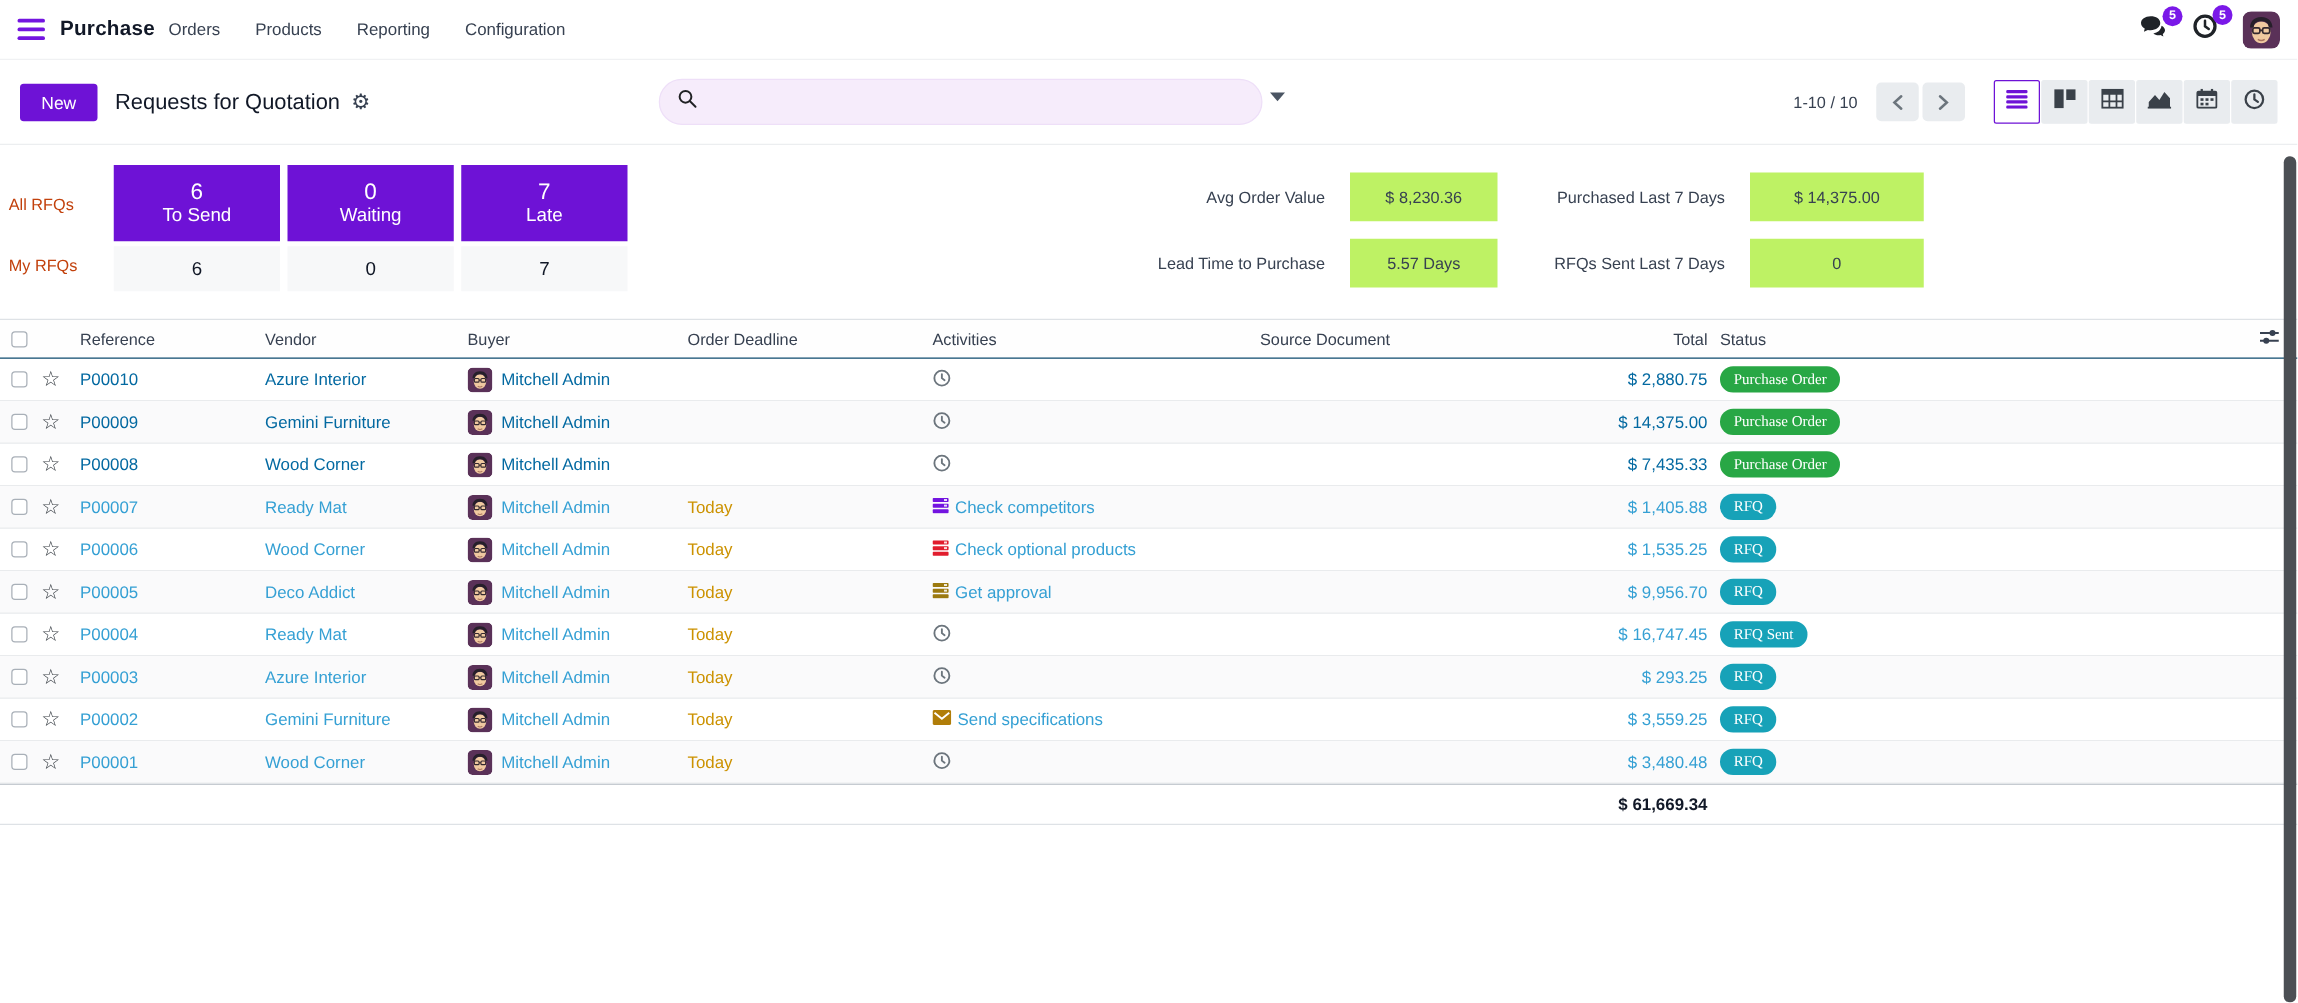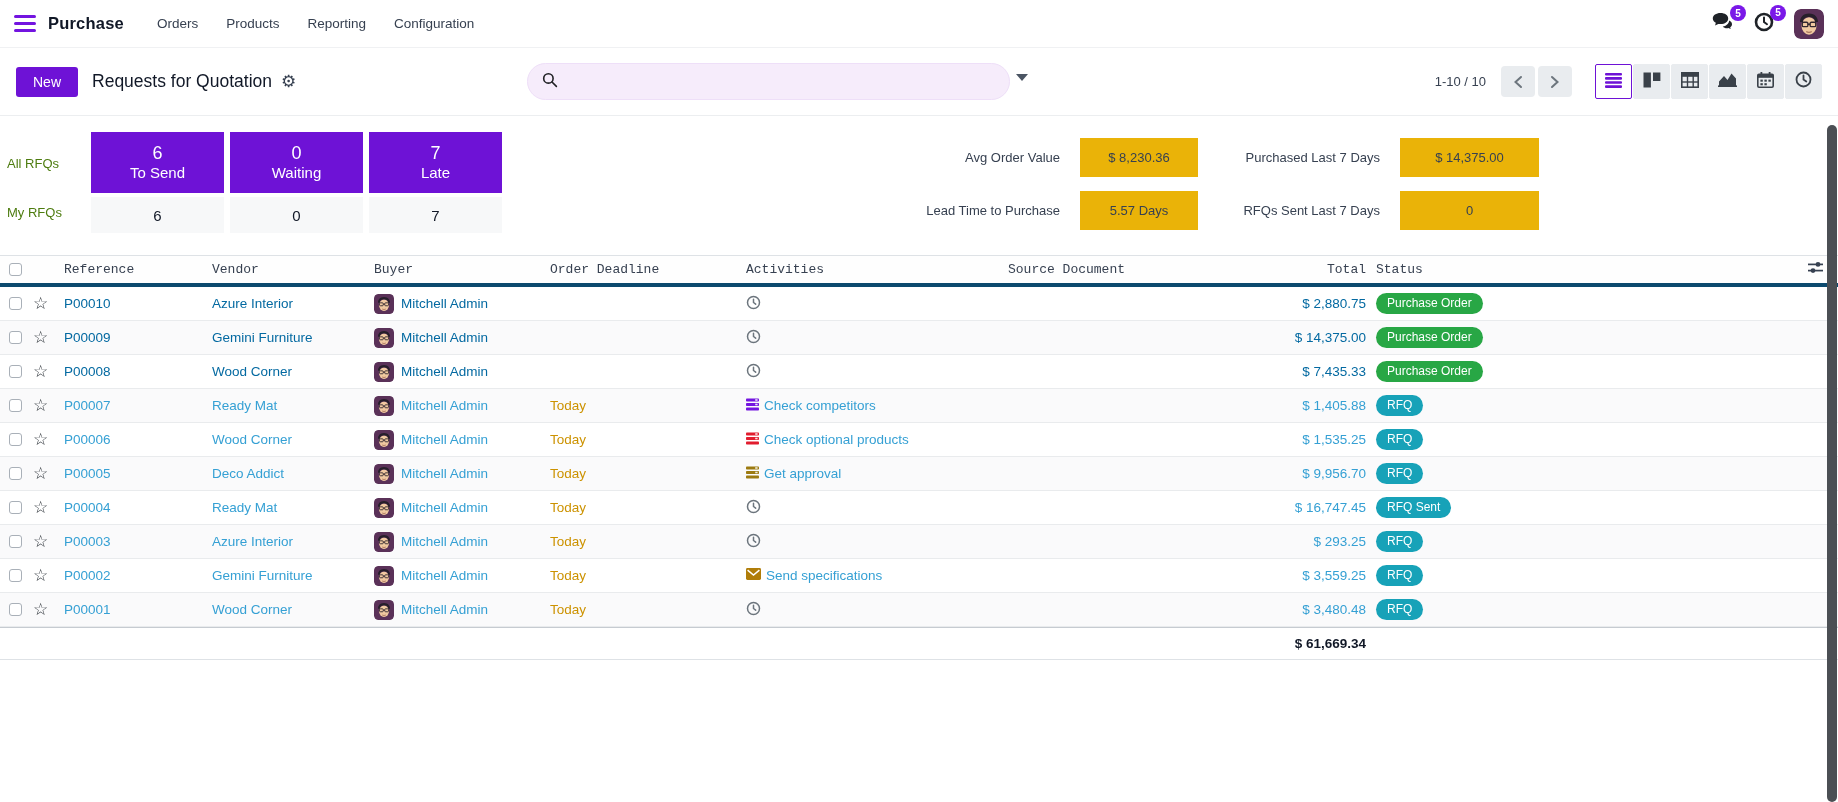--- a/index.html
+++ b/index.html
@@ -4,21 +4,21 @@
 <style>
   * { margin:0; padding:0; box-sizing:border-box; }
   html,body { width:1838px; height:802px; }
   body { font-family:"Liberation Sans", sans-serif; color:#374151; background:#fff; overflow:hidden; }
   .screen { position:relative; width:1838px; height:802px; background:#fff; }
 
   
   .navbar { height:48px; display:flex; align-items:center; padding:0 14px; border-bottom:1px solid #f0f1f3; }
   .hamburger { width:22px; height:17px; display:flex; flex-direction:column; justify-content:space-between; cursor:pointer; margin-right:12px; }
   .hamburger span { display:block; height:3.2px; border-radius:2px; background:#7314e0; }
-  .brand { font-size:16.5px; font-weight:bold; color:#111827; letter-spacing:.2px; margin-right:22px; }
+  .brand { font-size:16.5px; font-weight:bold; color:#111827; letter-spacing:.2px; }
   .nav-menu { display:flex; align-items:center; gap:6px; }
   .nav-item { font-size:13.5px; color:#374151; padding:6px 11px; border-radius:4px; cursor:pointer; }
   .nav-right { margin-left:auto; display:flex; align-items:center; gap:20px; }
   .icon-badge-wrap { position:relative; cursor:pointer; }
   .count-badge { position:absolute; top:-7px; right:-12px; min-width:16px; height:16px; padding:0 4px; background:#7a18e8; color:#fff; border-radius:9px; font-size:10px; font-weight:bold; display:flex; align-items:center; justify-content:center; }
   .avatar-btn { width:30px; height:30px; border-radius:7px; overflow:hidden; cursor:pointer; }
 
   
   .control-panel { position:relative; height:67px; display:flex; align-items:center; padding:0 16px; }
   .btn-new { background:#6e12d6; color:#fff; border:none; font-size:14px; font-family:inherit; padding:7px 17px; border-radius:3px; cursor:pointer; }
@@ -30,62 +30,62 @@
   .search-caret-btn { position:absolute; left:1016px; top:26px; width:0; height:0; border-left:6px solid transparent; border-right:6px solid transparent; border-top:7px solid #4b5563; cursor:pointer; }
   .cp-right { margin-left:auto; display:flex; align-items:center; }
   .pager-text { font-size:13px; color:#374151; margin-right:12px; }
   .pager-btn { width:34px; height:31px; background:#e9ecef; border:none; border-radius:4px; margin-left:3px; display:flex; align-items:center; justify-content:center; cursor:pointer; }
   .view-switcher { display:flex; margin-left:22px; }
   .view-btn { width:37px; height:35px; background:#e9ecef; border:1px solid #e9ecef; display:flex; align-items:center; justify-content:center; cursor:pointer; margin-left:1px; border-radius:2px; }
   .view-btn.active { background:#fff; border:1.5px solid #6e12d6; }
 
   
   .dashboard { position:relative; height:141px; border-top:1px solid #eceef0; border-bottom:1px solid #dee2e6; }
-  .dash-left-label { position:absolute; left:7px; font-size:13px; color:#4d7c0f; }
+  .dash-left-label { position:absolute; left:7px; font-size:13px; color:#c2410c; }
   .lbl-all { top:40px; }
   .lbl-my { top:89px; }
   .buckets { position:absolute; left:91px; top:16px; display:flex; gap:6px; }
   .bucket-col { width:133px; display:flex; flex-direction:column; cursor:pointer; }
   .bucket-top { height:61px; background:#6e12d6; color:#fff; text-align:center; display:flex; flex-direction:column; justify-content:center; }
   .bucket-count { font-size:18px; line-height:1.25; }
   .bucket-label { font-size:15px; line-height:1.25; }
   .bucket-bottom { margin-top:4px; height:36px; background:#f7f8f9; color:#111827; font-size:15px; display:flex; align-items:center; justify-content:center; }
   .metrics-col { position:absolute; display:flex; flex-direction:column; gap:14px; }
   .metrics-col1 { left:860px; top:22px; }
   .metrics-col2 { left:1150px; top:22px; }
   .metric { display:flex; align-items:center; }
   .metric-label { font-size:13px; color:#374151; text-align:right; margin-right:20px; cursor:pointer; }
   .metrics-col1 .metric-label { width:200px; }
   .metrics-col2 .metric-label { width:230px; }
-  .metric-value { height:39px; background:#eab308; font-size:13px; color:#374151; display:flex; align-items:center; justify-content:center; }
+  .metric-value { height:39px; background:#bef264; font-size:13px; color:#374151; display:flex; align-items:center; justify-content:center; }
   .metrics-col1 .metric-value { width:118px; }
   .metrics-col2 .metric-value { width:139px; }
 
   
   .list-table { width:1838px; }
   .tgrid { display:grid; grid-template-columns:26px 28px 148px 162px 176px 196px 256px 250px 122px 180px 1fr; align-items:center; padding-left:4px; }
-  .thead { height:31px; border-bottom:4px solid #0c4a6e; background:#fefefe; font-size:13px; font-weight:500; color:#374151;font-family:Liberation Mono, monospace; }
+  .thead { height:31px; border-bottom:1px solid #0c4a6e; background:#fefefe; font-size:13px; font-weight:500; color:#374151; }
   .th-ref,.th-vendor,.th-buyer,.th-deadline,.th-activities,.th-status { padding-left:6px; }
   .th-source { padding-left:12px; }
   .th-total { text-align:right; padding-right:2px; }
   .th-status { padding-left:8px; }
   .th-adjust { display:flex; justify-content:flex-end; padding-right:14px; cursor:pointer; }
   .trow { height:34px; border-bottom:1px solid #e9ebed; font-size:13.5px; cursor:pointer; }
   .trow:nth-child(even) { background:#fafafb; }
   .cb { width:13px; height:13px; border:1px solid #a9b0b8; border-radius:3px; background:#fff; margin-left:5px; cursor:pointer; }
   .star { font-size:17px; color:#343a40; cursor:pointer; padding-left:3px; line-height:1; }
   .cell { padding-left:6px; white-space:nowrap; overflow:hidden; }
   .buyer-cell { display:flex; align-items:center; gap:7px; }
   .buyer-cell .av { width:20px; height:20px; border-radius:4px; overflow:hidden; flex:none; }
   .act-cell { display:flex; align-items:center; gap:5px; }
   .today { color:#cc9200; }
   .lnk { color:#35a0d4; }
   .mut { color:#0369a1; }
   .total-cell { text-align:right; padding-right:2px; }
-  .status-cell { padding-left:8px; }
+  .status-cell { padding-left:8px;font-family:Liberation Serif, serif; }
   .badge { display:inline-block; font-size:12px; color:#fff; border-radius:11px; padding:3px 11px; line-height:1.2; }
   .badge-green { background:#28a745; }
   .badge-teal { background:#17a2b8; }
   .tfoot { height:33px; border-top:1px solid #c6cbd1; border-bottom:1px solid #dee2e6; font-size:13.5px; }
   .foot-total { text-align:right; padding-right:2px; font-weight:bold; color:#111827; }
 
   
   .v-scrollbar { position:absolute; right:1px; top:125px; width:10px; height:677px; background:#4b4f54; border-radius:6px; }
 </style>
 </head>

